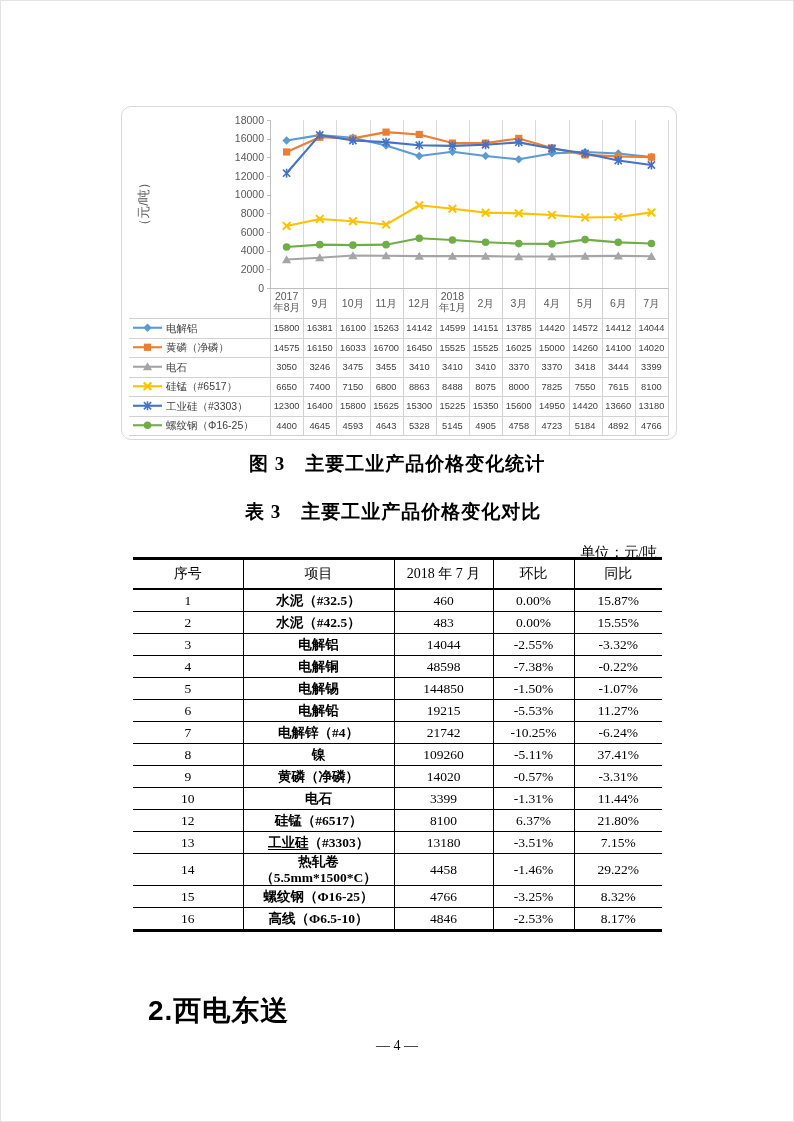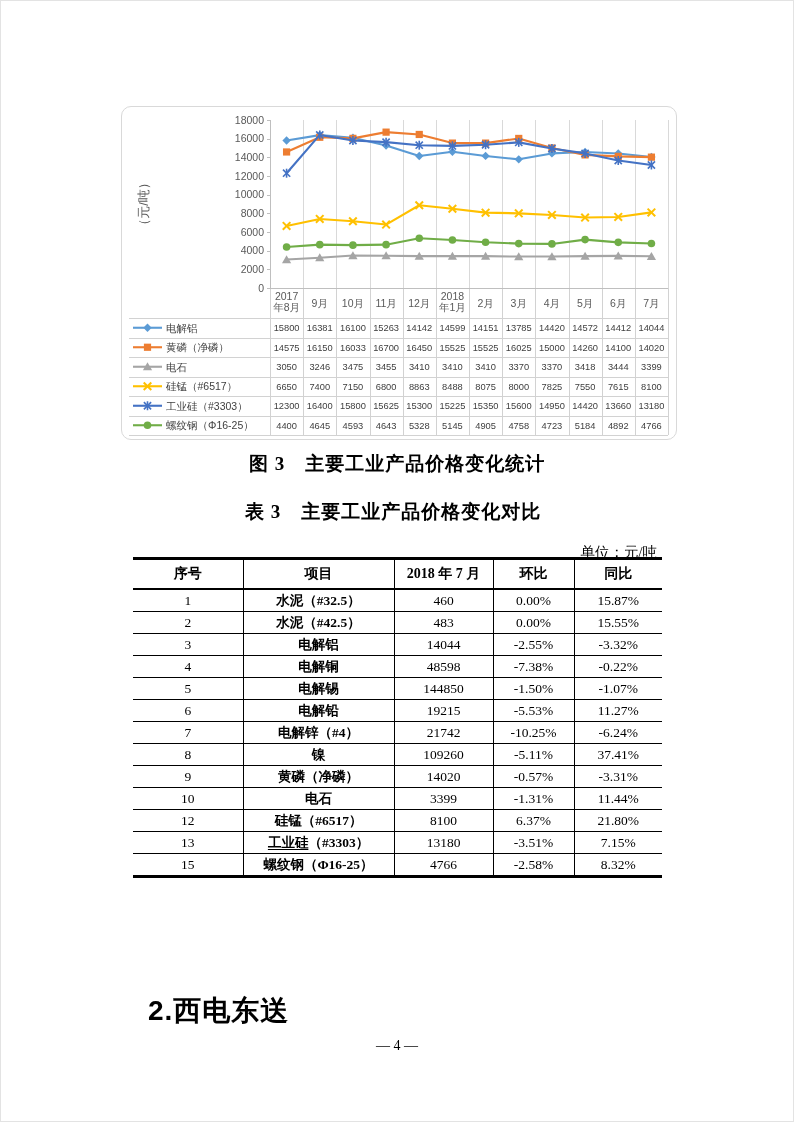--- a/index.html
+++ b/index.html
@@ -25,21 +25,21 @@
     font-size:14.5px;
     margin-top:12px;
   }
   table.price-table{
     position:absolute;left:133px;top:557px;width:529px;
     border-collapse:collapse;table-layout:fixed;
     border-top:3px solid #000;border-bottom:3px solid #000;
     font-size:13.5px;
   }
   table.price-table th{
-    border-bottom:2px solid #000;font-weight:bold;font-size:14px;
+    border-bottom:2px solid #000;font-weight:normal;font-size:14px;
     height:28px;padding:0;text-align:center;
   }
   table.price-table td{
     border-bottom:1px solid #000;height:21px;padding:0;text-align:center;
     line-height:1.15;
   }
   table.price-table th + th, table.price-table td + td{border-left:1px solid #000;}
   table.price-table td.item{font-weight:bold;white-space:pre-line;}
   table.price-table td.item u{text-underline-offset:2px;}
   .section-heading{
@@ -481,23 +481,38 @@
         <td>21.80%</td>
       </tr>
       <tr>
         <td>13</td>
         <td class="item"><u>工业硅</u>（#3303）</td>
         <td>13180</td>
         <td>-3.51%</td>
         <td>7.15%</td>
       </tr>
       <tr>
+        <td>14</td>
+        <td class="item">热轧卷
+（5.5mm*1500*C）</td>
+        <td>4458</td>
+        <td>-1.46%</td>
+        <td>29.22%</td>
+      </tr>
+      <tr>
         <td>15</td>
         <td class="item">螺纹钢（Φ16-25）</td>
         <td>4766</td>
-        <td>-2.58%</td>
+        <td>-3.25%</td>
         <td>8.32%</td>
+      </tr>
+      <tr>
+        <td>16</td>
+        <td class="item">高线（Φ6.5-10）</td>
+        <td>4846</td>
+        <td>-2.53%</td>
+        <td>8.17%</td>
       </tr>
     </tbody>
 </table>
 
 <div class="section-heading">2.西电东送</div>
 <div class="page-footer">— 4 —</div>
 
 </body></html>

